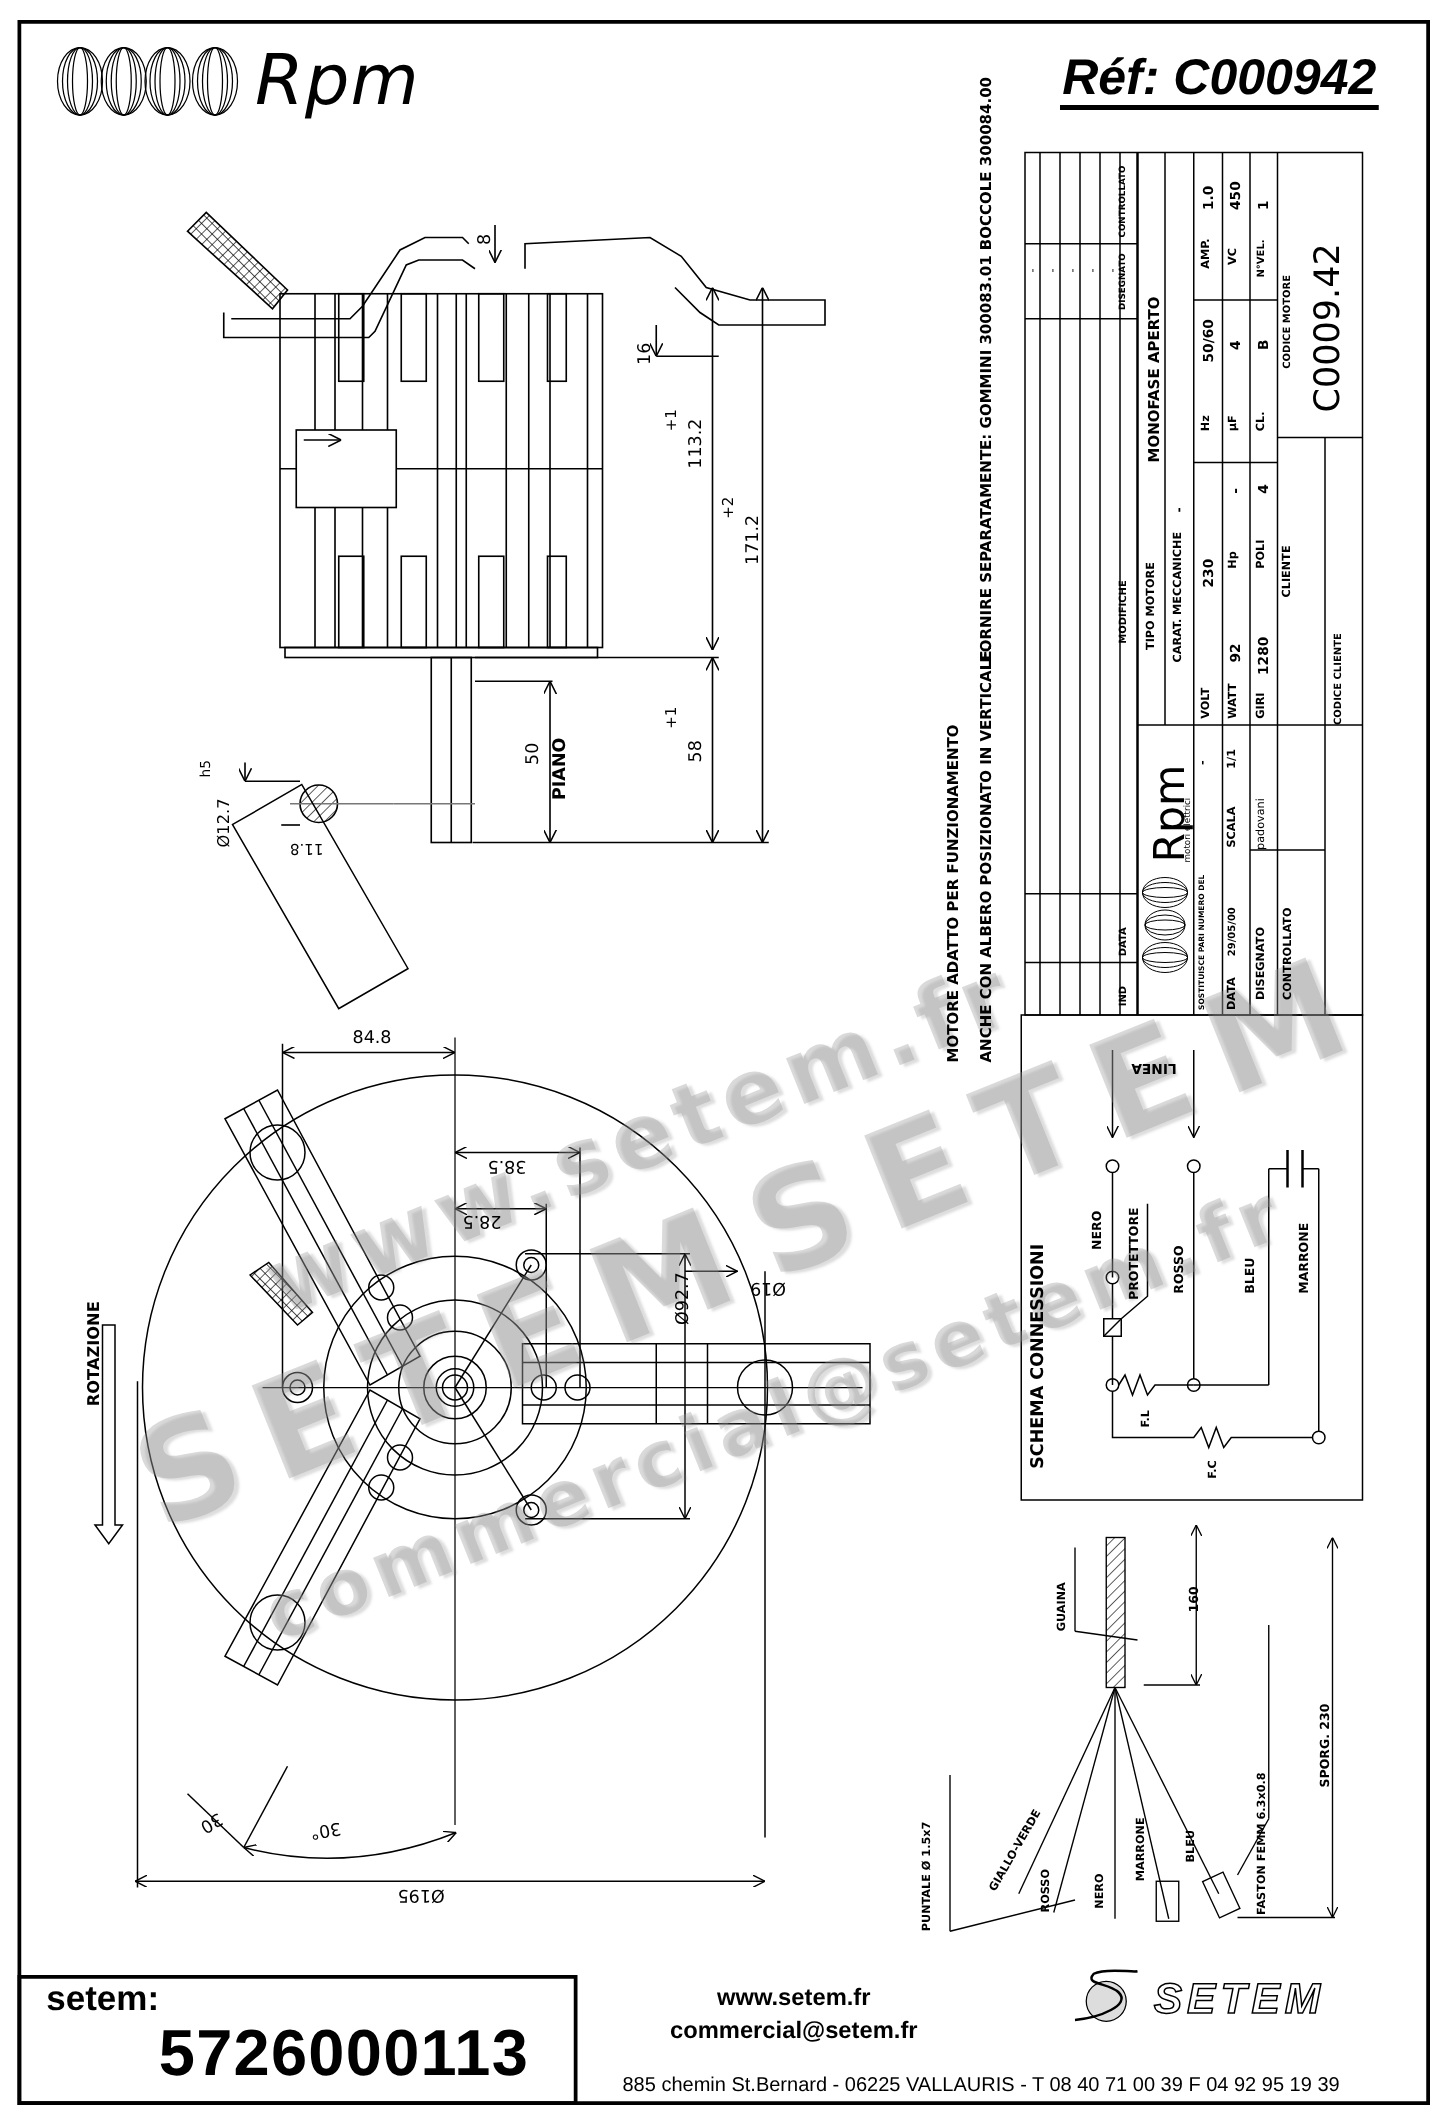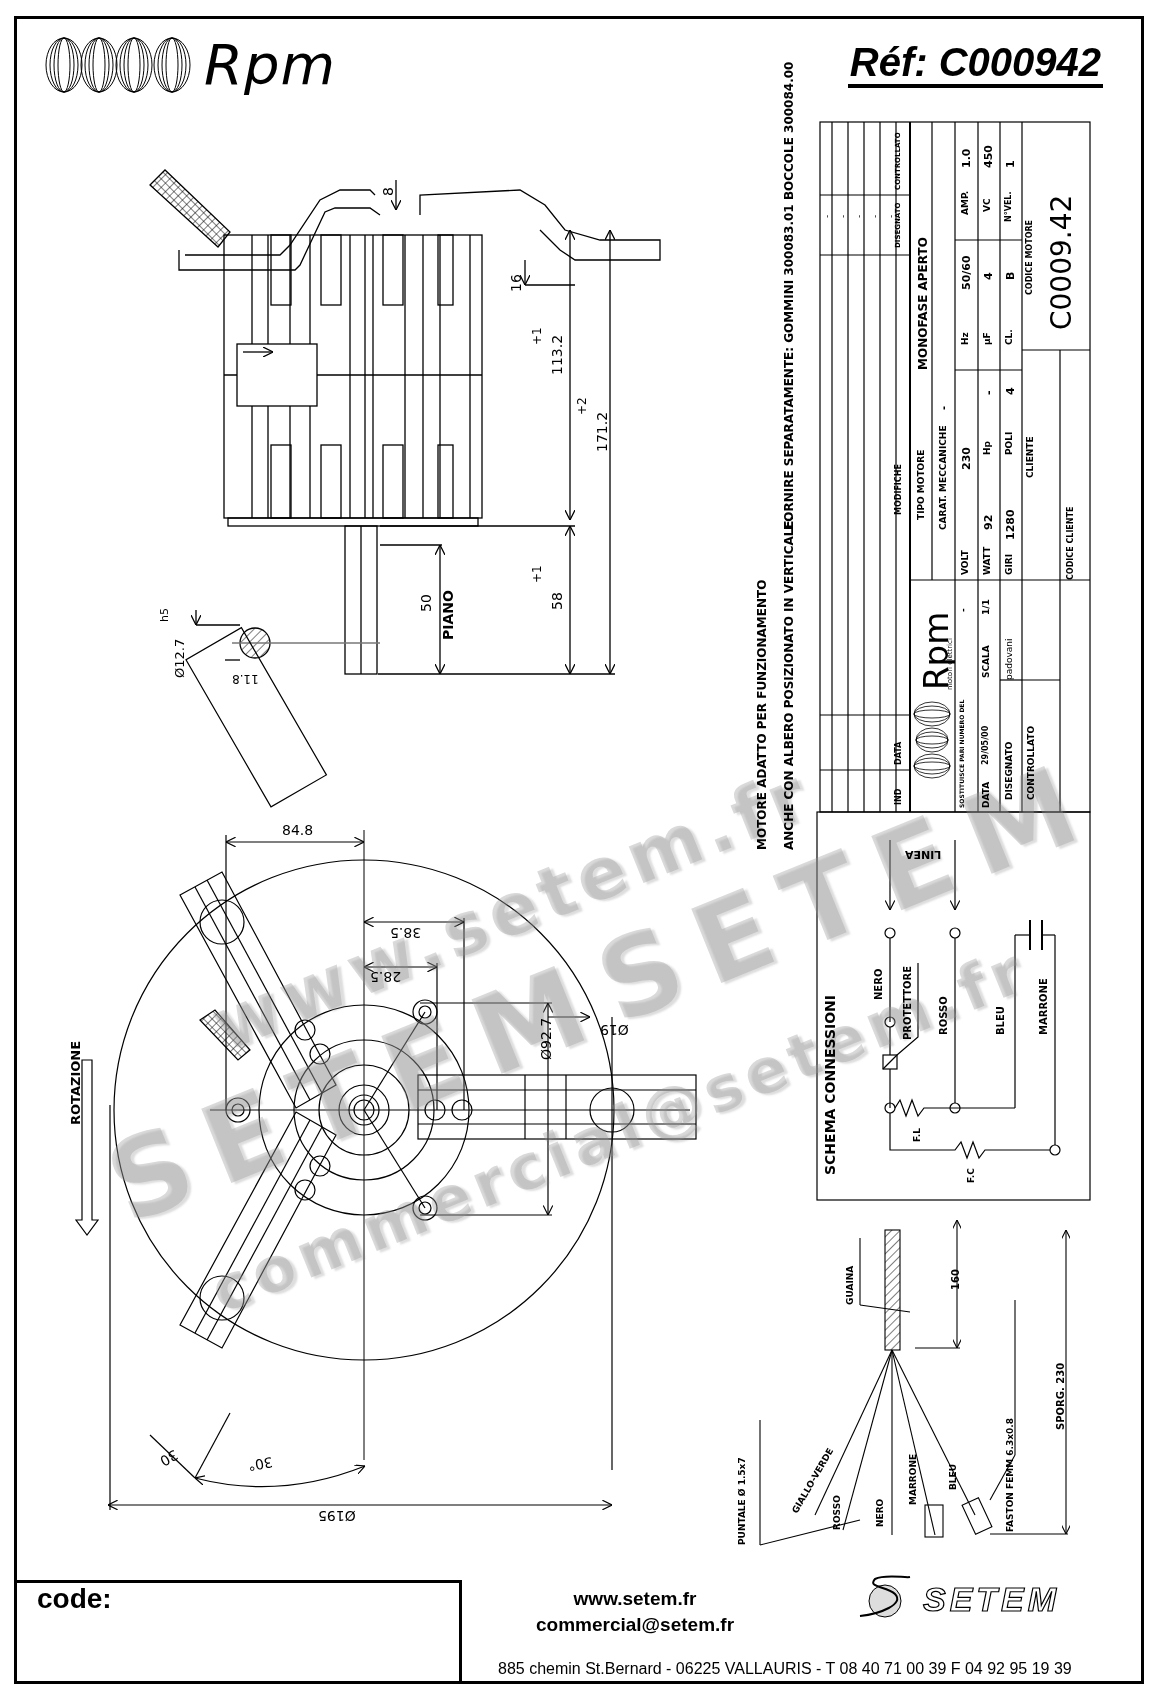--- a/index.html
+++ b/index.html
@@ -388,21 +388,22 @@
 <div class="vtext bold" style="left:1055px;top:1430px;font-size:10px;">SPORG. 230</div>
 <div class="vtext bold" style="left:1005px;top:1532px;font-size:9px;">FASTON FEMM 6.3x0.8</div>
 <div class="vtext bold" style="left:737px;top:1545px;font-size:9px;">PUNTALE Ø 1.5x7</div>
 <div style="position:absolute;left:790px;top:1510px;font-size:9px;font-weight:bold;transform:rotate(-60deg);transform-origin:0 0;font-family:'DejaVu Sans',sans-serif;">GIALLO-VERDE</div>
 <div class="vtext bold" style="left:832px;top:1530px;font-size:9px;">ROSSO</div>
 <div class="vtext bold" style="left:875px;top:1527px;font-size:9px;">NERO</div>
 <div class="vtext bold" style="left:908px;top:1505px;font-size:9px;">MARRONE</div>
 <div class="vtext bold" style="left:948px;top:1490px;font-size:9px;">BLEU</div>
 
 <div class="codebox">
-  <span class="code-label">code:</span>
+  <span class="code-label">setem:</span>
+  <span class="code-value">5726000113</span>
 </div>
 <div class="contact">
   <div>www.setem.fr</div>
   <div>commercial@setem.fr</div>
 </div>
 <div class="setem-logo">
   <svg width="60" height="50" viewBox="0 0 60 50">
     <circle cx="30" cy="27" r="16" fill="#ddd" stroke="#000" stroke-width="1"></circle>
     <path d="M5,42 C25,40 50,30 40,20 C32,12 12,14 20,5 C30,0 50,4 55,3" fill="none" stroke="#000" stroke-width="2"></path>
   </svg>

